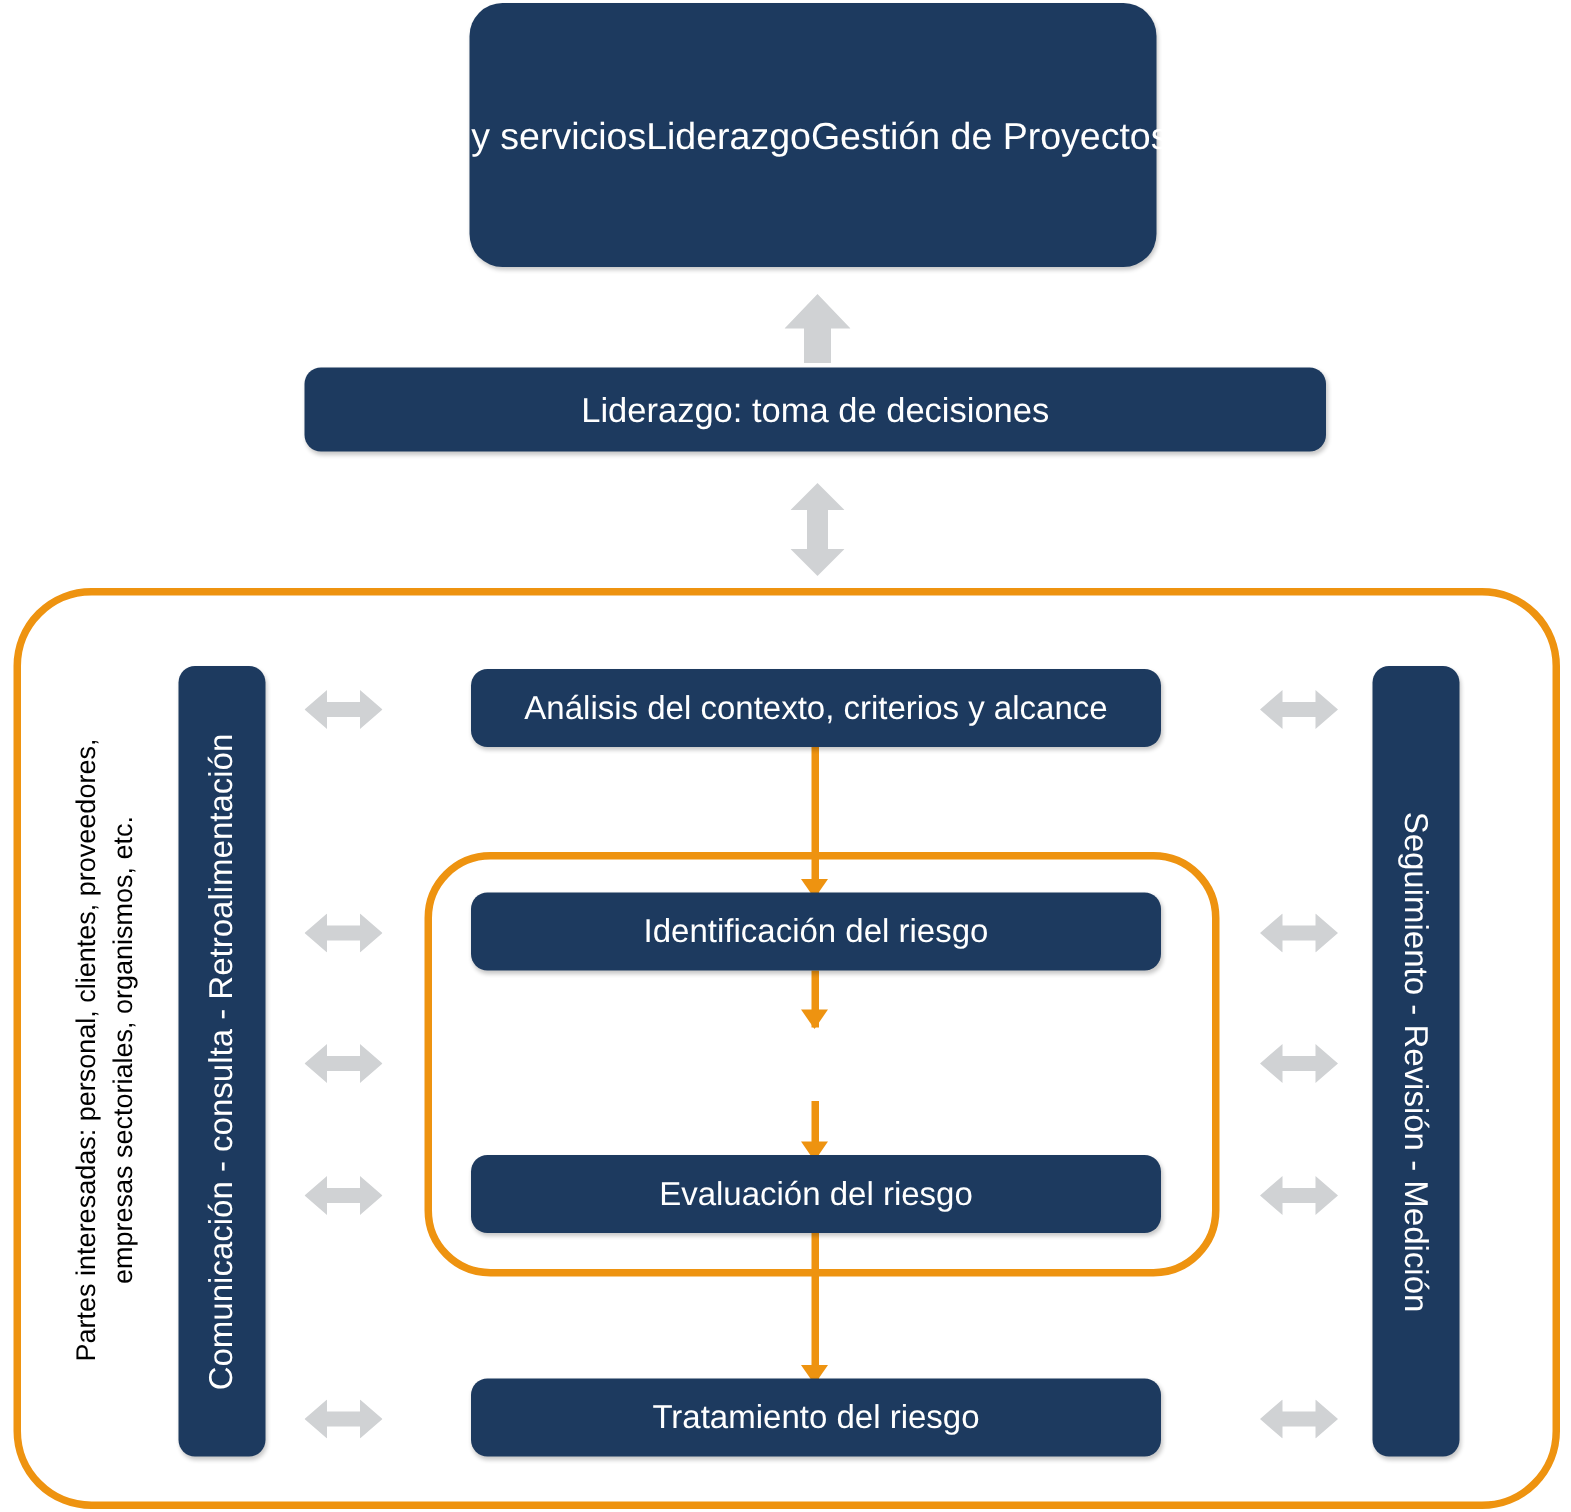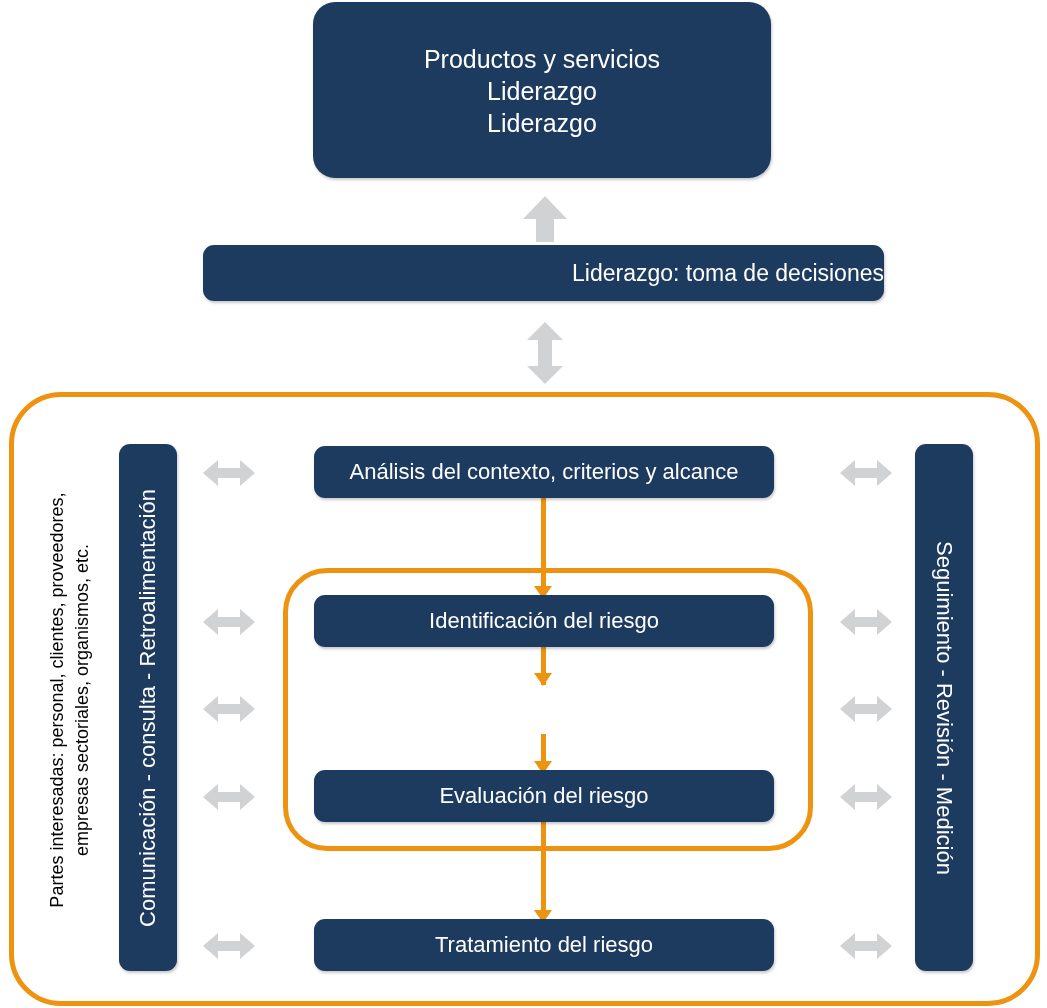--- a/index.html
+++ b/index.html
@@ -30,36 +30,35 @@
     box-shadow: 1px 2px 3px rgba(0,0,0,0.22);
   }
 
   
   #top-card {
     left: 313px;
     top: 2px;
     width: 458px;
     height: 176px;
     border-radius: 22px;
-    flex-direction: column;
+    flex-direction: row;
     font-size: 25px;
     line-height: 32px;
     padding-top: 2px;
   }
   #top-card .line { display:block; white-space: nowrap; }
 
   
   #leadership-box {
     left: 203px;
     top: 245px;
     width: 681px;
     height: 56px;
     border-radius: 11px;
     font-size: 23px;
-    justify-content: flex-end;
   }
 
   
   .stage-box {
     left: 314px;
     width: 460px;
     height: 52px;
     border-radius: 11px;
     font-size: 22px;
   }
@@ -189,20 +188,21 @@
   .ga-r5 { top: 933px; }
 </style>
 </head>
 <body>
 
 <div id="canvas">
 
   <div class="navy-box" id="top-card">
     <span class="line">Productos y servicios</span>
     <span class="line">Liderazgo</span>
+    <span class="line">Gestión de Proyectos</span>
     <span class="line">Liderazgo</span>
   </div>
 
   <div class="grey-arrow-up">
     <svg width="44" height="46" viewBox="0 0 44 46" xmlns="http://www.w3.org/2000/svg">
       <polygon points="22,0 44,23 31,23 31,46 13,46 13,23 0,23" fill="#d0d2d4"></polygon>
     </svg>
   </div>
 
   <div class="navy-box" id="leadership-box">

